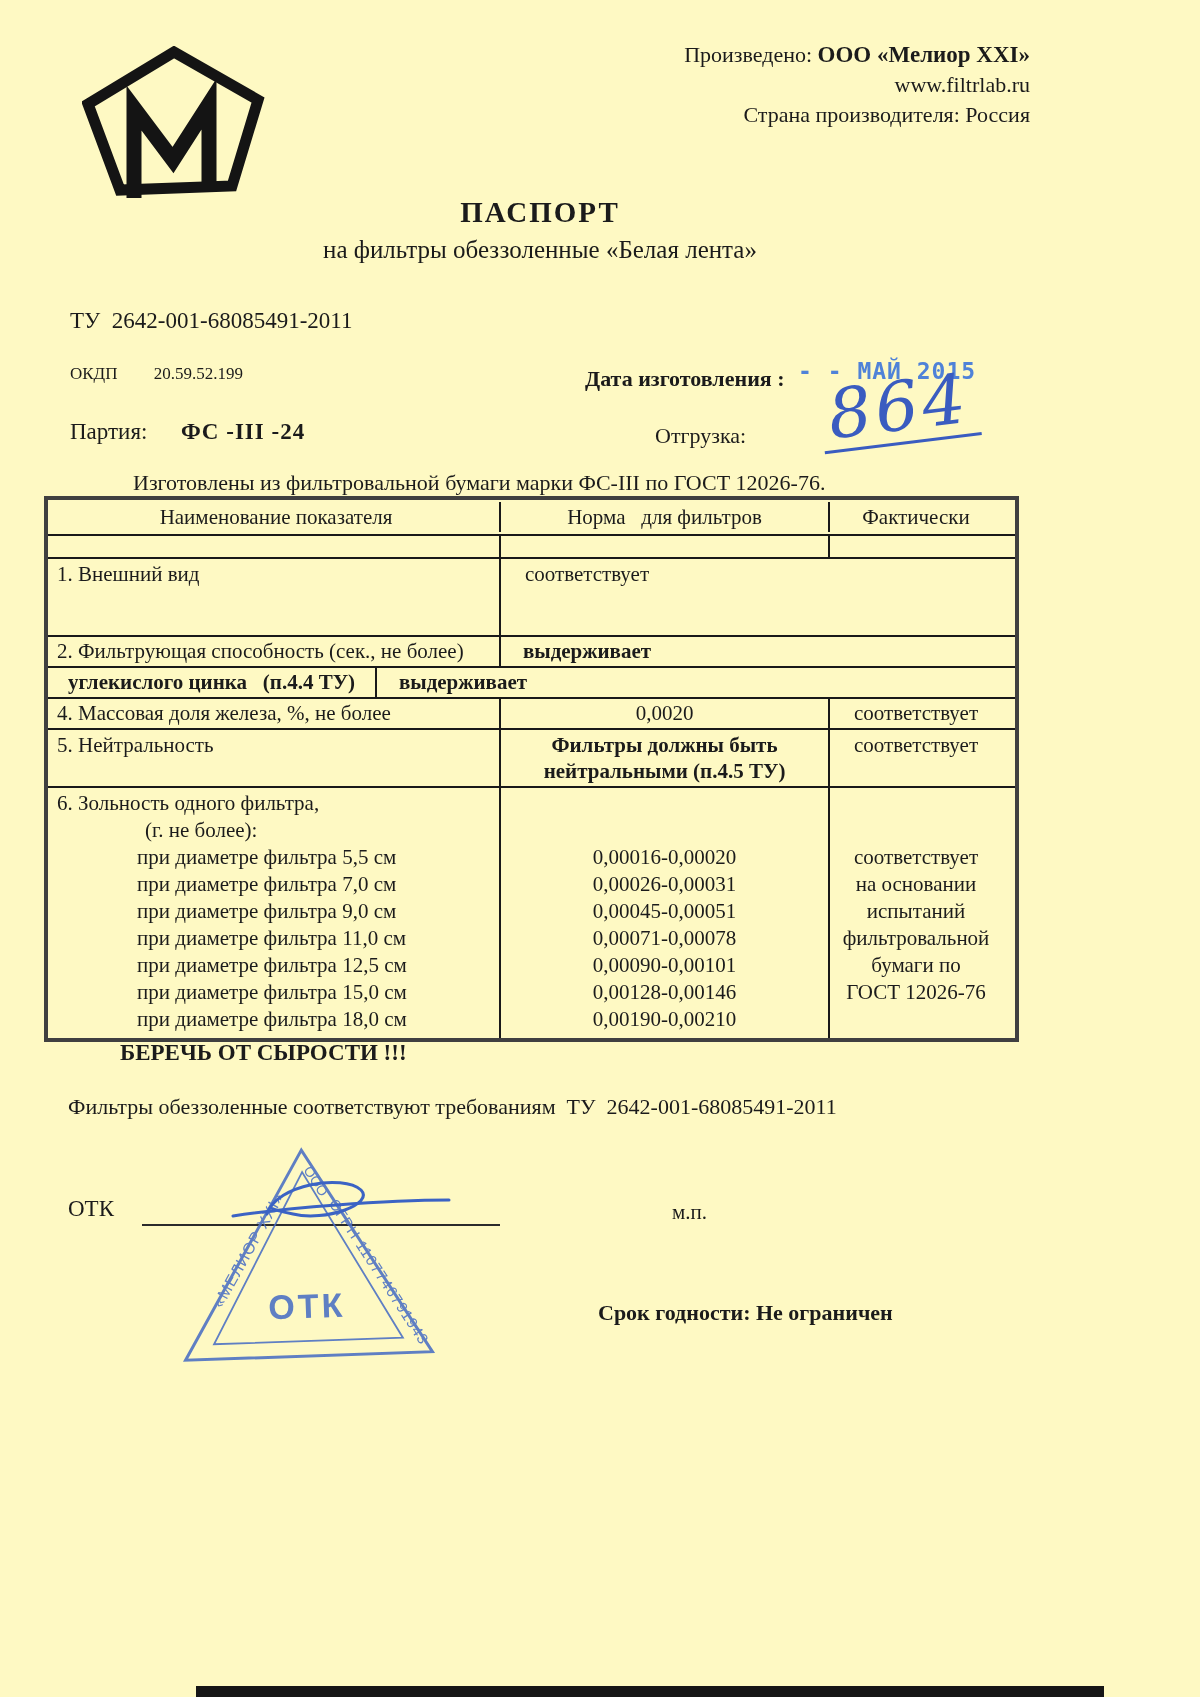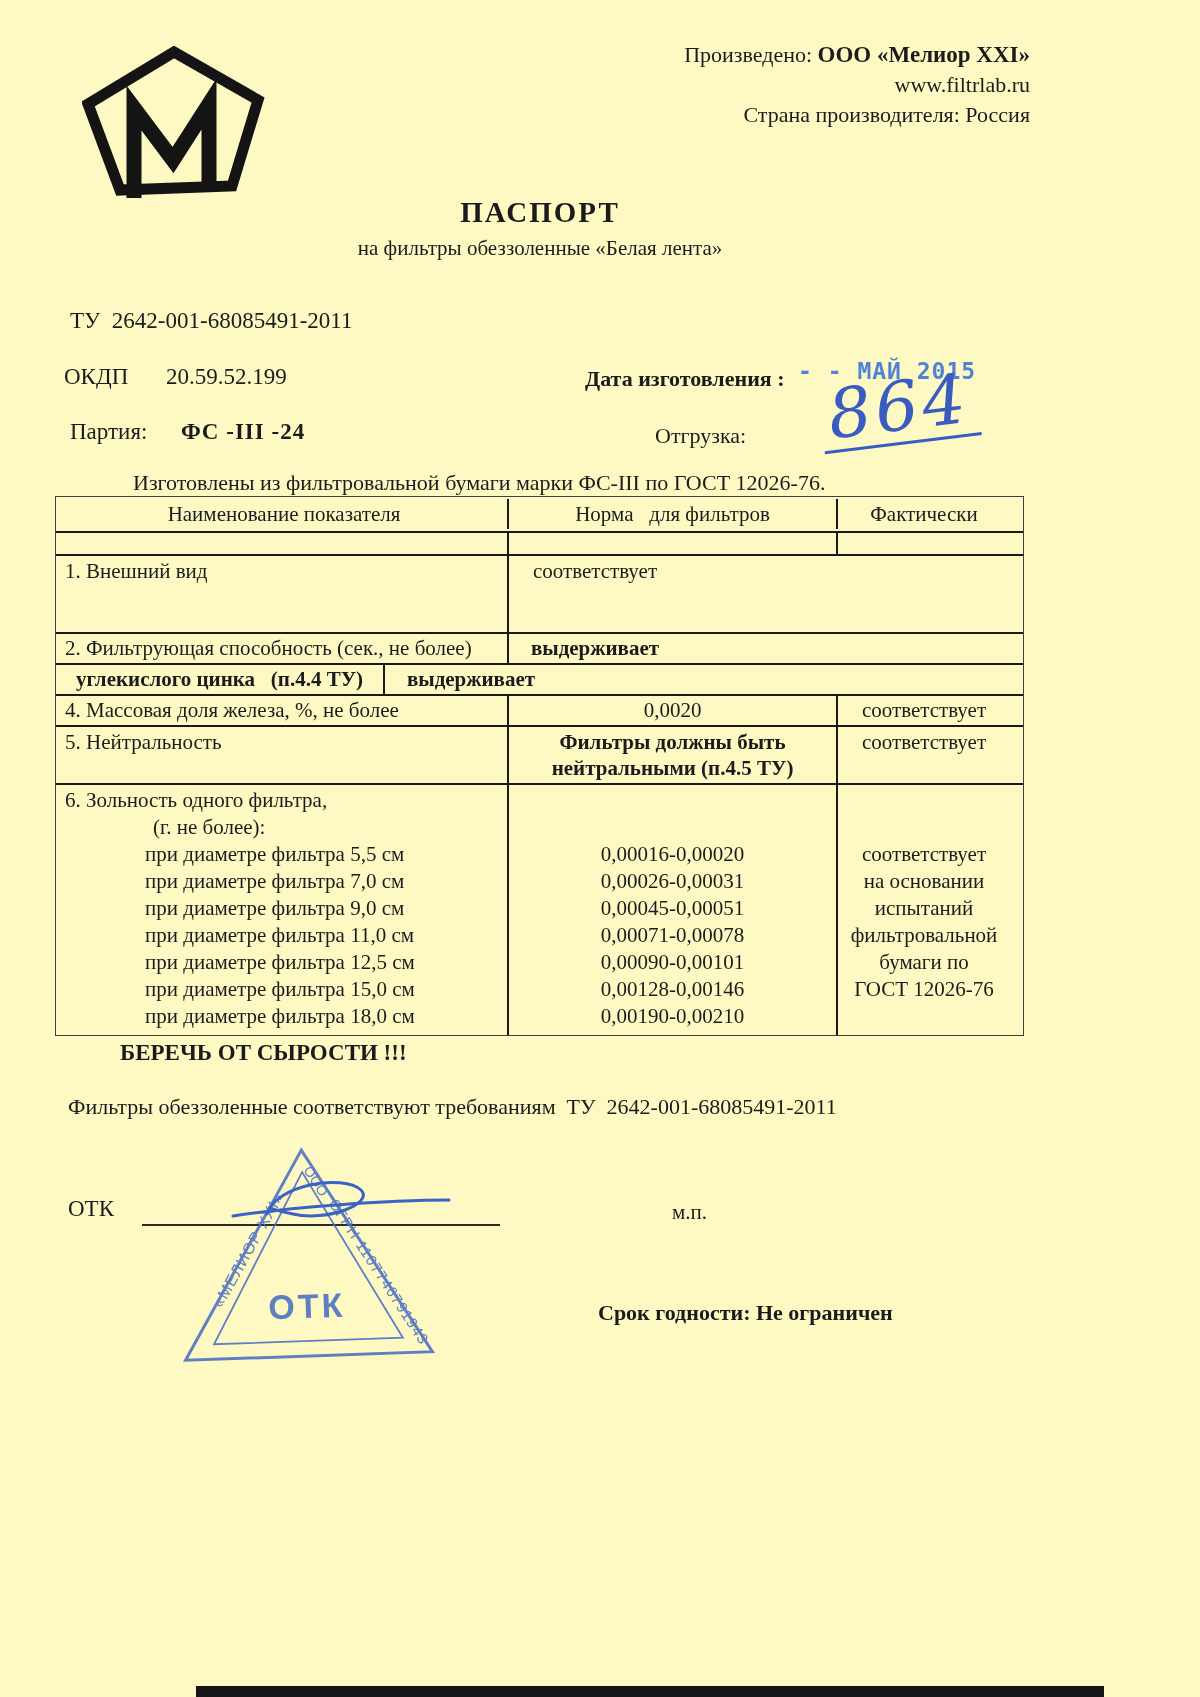--- a/index.html
+++ b/index.html
@@ -13,38 +13,38 @@
   .lines { white-space:pre-line; }
   .bold { font-weight:bold; }
 
   
   .producer-block { right:170px; top:40px; text-align:right; font-size:22px; line-height:30px; }
   .producer-block .producer { font-weight:bold; font-size:23px; }
 
   
   .doc-title { left:55px; top:196px; width:970px; text-align:center;
                font-size:29px; font-weight:bold; letter-spacing:2px; }
-  .doc-subtitle { left:55px; top:236px; width:970px; text-align:center; font-size:21px; }
+  .doc-subtitle { left:55px; top:236px; width:970px; text-align:center; font-size:25px; }
 
   .tu-line   { left:70px;  top:308px; font-size:23px; }
-  .okdp-line { left:64px;  top:364px; font-size:23px; }
+  .okdp-line { left:70px;  top:364px; font-size:17px; }
   .okdp-line .okdp-value { margin-left:32px; }
   .date-label { left:585px; top:366px; font-size:22px; font-weight:bold; }
   .date-stamp { left:798px; top:358px; font-size:23px; font-weight:bold;
                 font-family:"DejaVu Sans Mono", monospace; color:#4f82d8; letter-spacing:1px; }
   .batch-line { left:70px; top:419px; font-size:23px; }
   .batch-line .batch-value { margin-left:28px; font-weight:bold; letter-spacing:1px; }
   .shipment-label { left:655px; top:423px; font-size:22px; }
   .shipment-value { left:820px; top:372px; font-size:68px; font-style:italic;
                     font-family:"DejaVu Serif", serif; color:#3a5cc0;
                     transform:rotate(-7deg); letter-spacing:4px; border-bottom:3px solid #3a5cc0; line-height:70px; padding:0 8px;}
   .made-from { left:133px; top:470px; font-size:22px; }
 
   
-  .spec-table { left:55px; top:496px; width:967px; border:1px solid #404040; font-size:21px; }
+  .spec-table { left:44px; top:496px; width:967px; border:4px solid #404040; font-size:21px; }
   .t-row { display:flex; border-bottom:2px solid #191919; }
   .t-row:last-child { border-bottom:none; }
   .c { box-sizing:border-box; padding:2px 4px; }
   .c.name { width:453px; border-right:2px solid #191919; padding-left:9px; }
   .c.norm { width:329px; border-right:2px solid #191919; text-align:center; }
   .c.fact { width:172px; text-align:center; }
   .t-header { min-height:34px; align-items:center; }
   .t-header .c { text-align:center; padding-top:3px; }
   .t-spacer { min-height:21px; }
   .r1 { min-height:76px; line-height:26px; }

